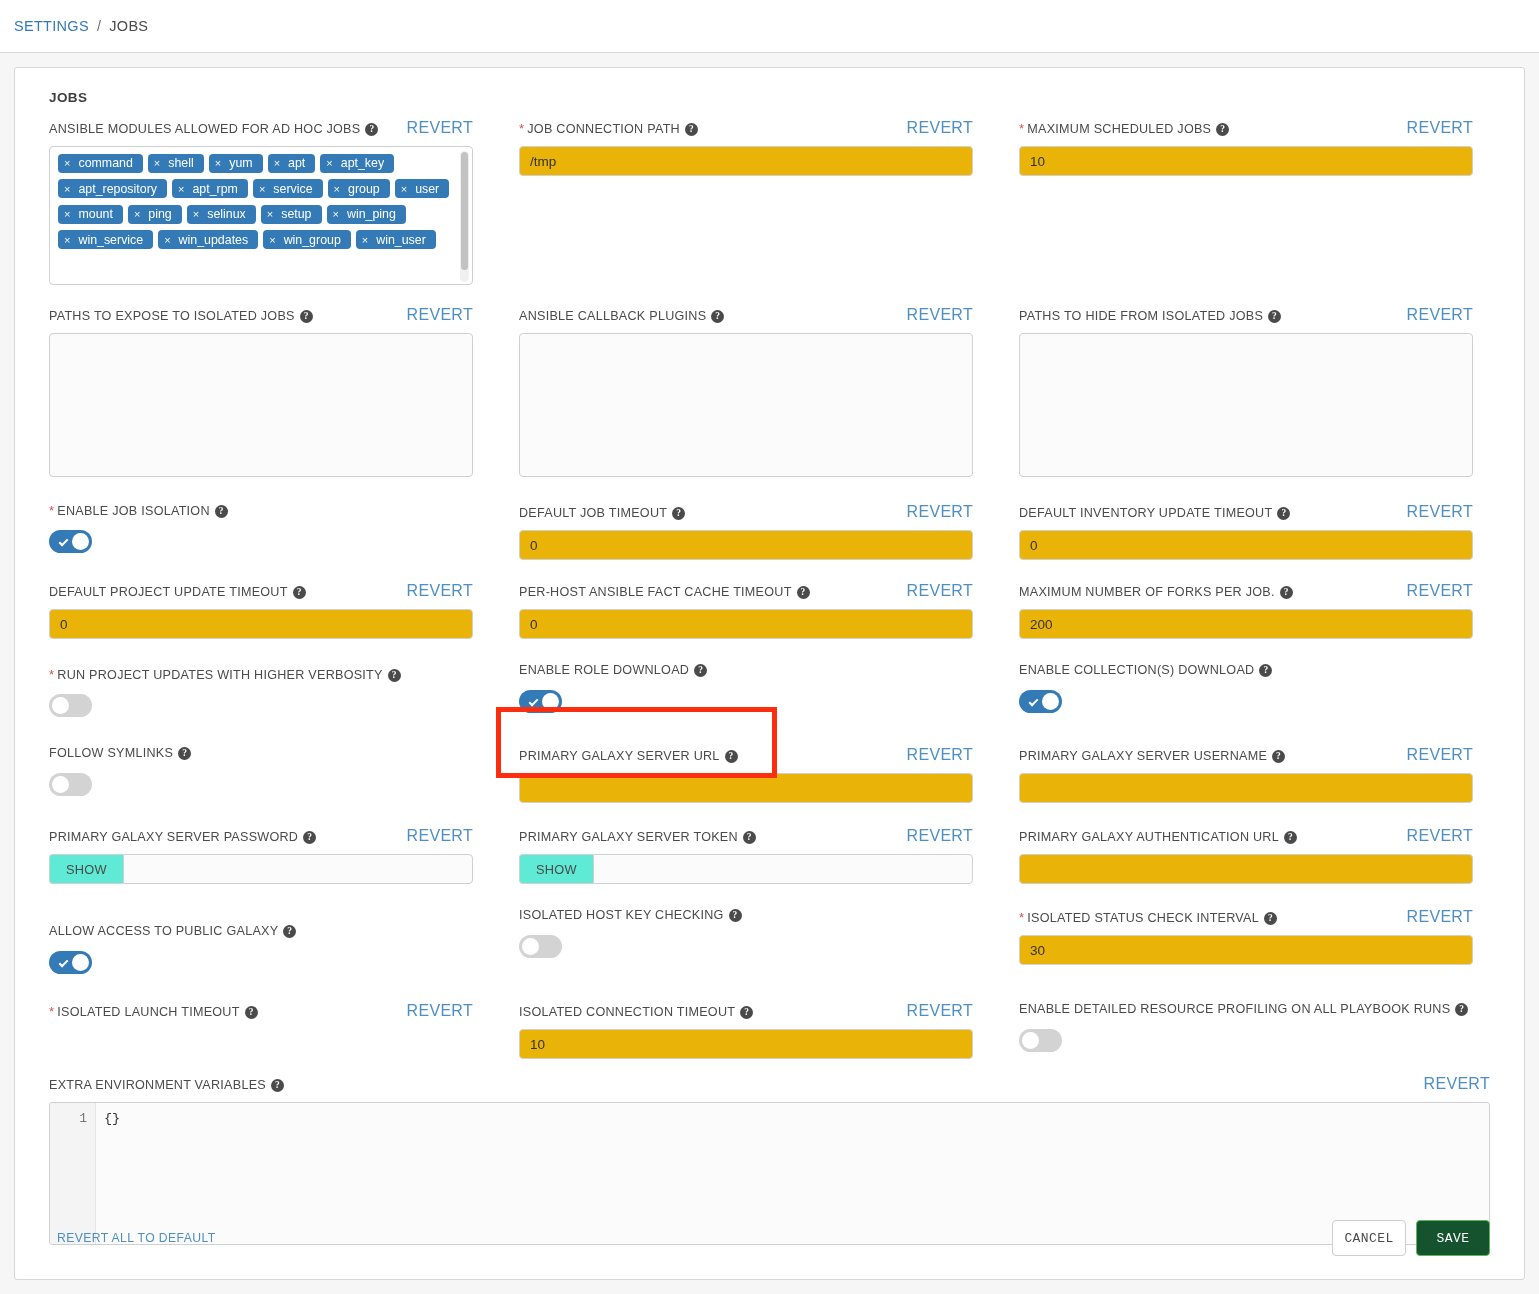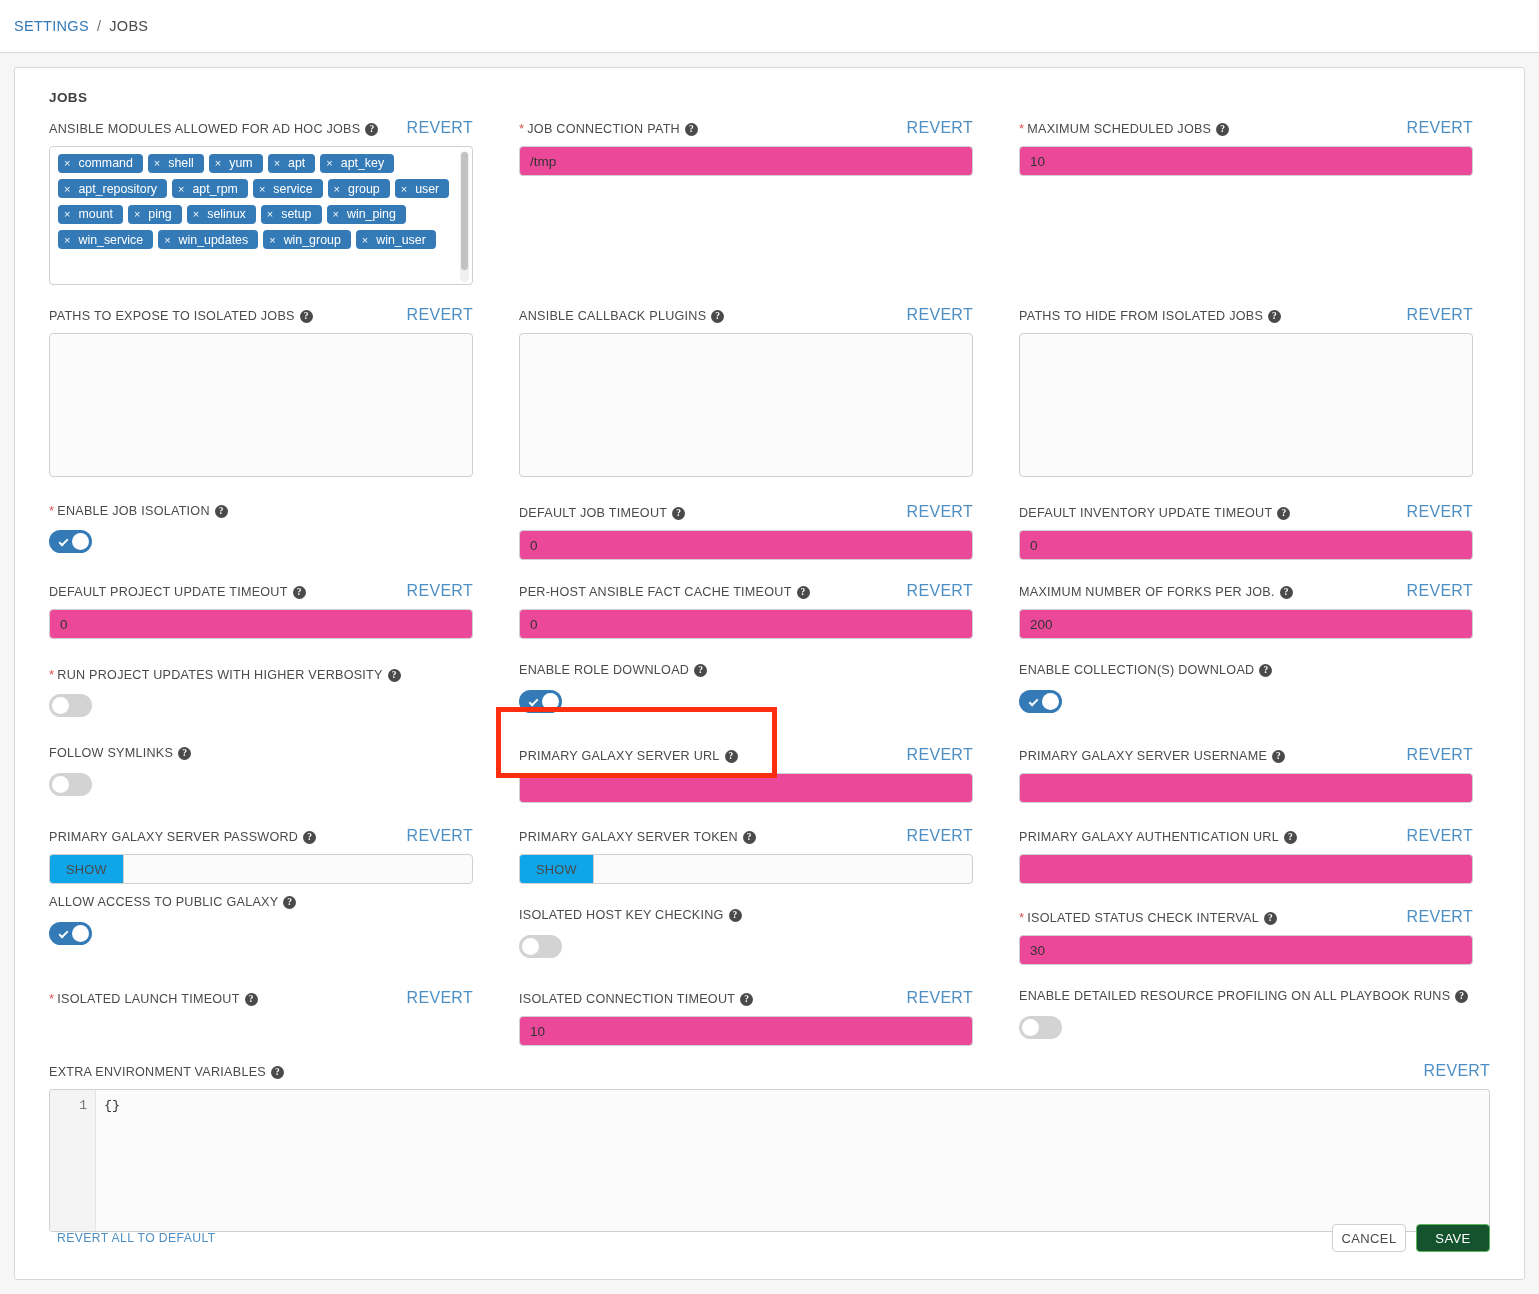--- a/index.html
+++ b/index.html
@@ -88,21 +88,21 @@
     white-space: nowrap;
     margin-left: 10px;
   }
 
   
   .inp {
     width: 100%;
     height: 30px;
     border: 1px solid #d0d0d0;
     border-radius: 4px;
-    background: #ec4899;
+    background: #eab308;
     padding: 0 10px;
     font-size: 13.5px;
     color: #333;
     font-family: "Liberation Sans", sans-serif;
     outline: none;
   }
   .ta {
     width: 100%;
     height: 144px;
     border: 1px solid #d0d0d0;
@@ -115,21 +115,21 @@
     padding: 6px 8px;
   }
 
   .pw-group { display: flex; width: 100%; }
   .pw-btn {
     height: 30px;
     min-width: 74px;
     border: 1px solid #d0d0d0;
     border-right: none;
     border-radius: 4px 0 0 4px;
-    background: #0ea5e9;
+    background: #5eead4;
     font-size: 12.8px;
     color: #4a4a4a;
     letter-spacing: .3px;
     cursor: pointer;
     font-family: "Liberation Sans", sans-serif;
   }
   .pw-inp {
     flex: 1;
     height: 30px;
     border: 1px solid #d0d0d0;
@@ -254,27 +254,27 @@
     padding: 0 34px;
   }
   .revert-all {
     font-size: 12.2px;
     color: #4d8fc4;
     letter-spacing: .4px;
     cursor: pointer;
   }
   .btns { display: flex; gap: 10px; }
   .btn {
-    height: 28px;
+    height: 36px;
     min-width: 74px;
     border-radius: 4px;
     font-size: 13px;
     letter-spacing: .4px;
     cursor: pointer;
-    font-family: Liberation Sans, sans-serif;
+    font-family: Liberation Mono, monospace;
   }
   .btn-cancel { background: #fff; border: 1px solid #cfcfcf; color: #4a4a4a; }
   .btn-save   { background: #14532d; border: 1px solid #5cb85c; color: #fff; }
 
   
   .highlight-box {
     position: absolute;
     border: 5px solid #fd2d10;
     background: transparent;
     pointer-events: none;
@@ -561,21 +561,21 @@
     <div class="cell" style="margin-top:24px">
       <div class="lbl-row">
         <span class="lbl">
           <span>PRIMARY GALAXY AUTHENTICATION URL</span><span class="qmark">?</span>
         </span>
         <span class="revert">REVERT</span>
       </div>
       <input class="inp" value="" style="">
     </div>
 
-    <div class="cell" style="margin-top:11px">
+    <div class="cell" style="margin-top:40px">
       <div class="lbl-row">
         <span class="lbl">
           <span>ALLOW ACCESS TO PUBLIC GALAXY</span><span class="qmark">?</span>
         </span>
       </div>
       <div class="toggle on"><span class="knob"></span></div>
     </div>
 
     <div class="cell" style="margin-top:24px">
       <div class="lbl-row">

